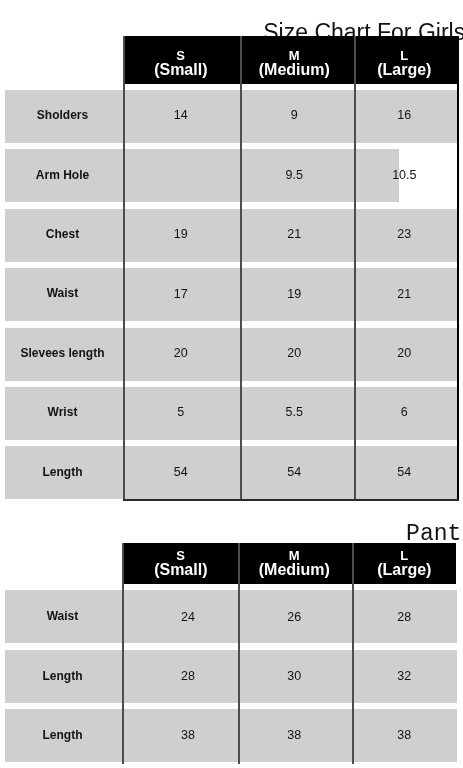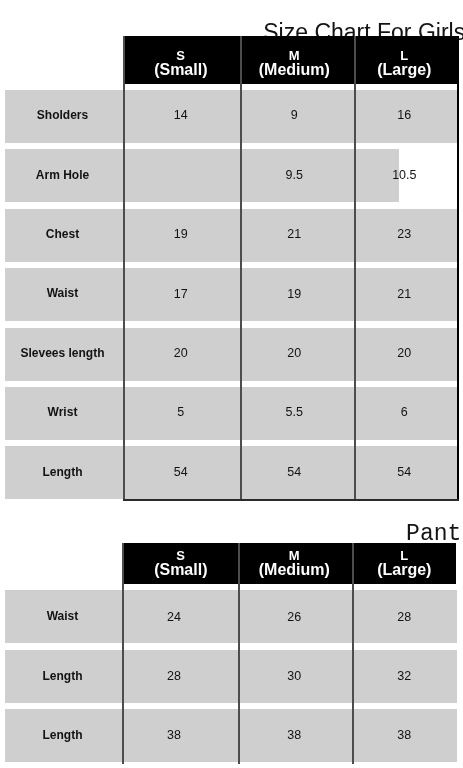--- a/index.html
+++ b/index.html
@@ -109,21 +109,21 @@
   .hl-girls { left: 123.3px; width: 336.1px; top: 463.7px; }
   .tbl-pant { top: 543.0px; }
   .hdr-pant { left: 123.4px; width: 333.1px; height: 40.6px; }
   .hc-pant-s { left: -22.6px; width: 160px; top: 4.7px; }
   .hc-pant-m { left: 90.9px; width: 160px; top: 4.7px; }
   .hc-pant-l { left: 200.9px; width: 160px; top: 4.7px; }
   .row-pant-0 { top: 47.3px; width: 451.5px; }
   .row-pant-1 { top: 106.7px; width: 451.5px; }
   .row-pant-2 { top: 166.1px; width: 451.5px; }
   .rl-pant { left: -22.5px; width: 160px; }
-  .rv-pant-0 { left: 89px; width: 160px; text-align: right; }
+  .rv-pant-0 { left: 103px; width: 160px; text-align: right; }
   .rv-pant-1 { left: 209.3px; width: 160px; }
   .rv-pant-2 { left: 319.3px; width: 160px; }
   .vl-pant-0 { left: 122.4px; top: 0; height: 221.1px; }
   .vl-pant-1 { left: 238.4px; top: 0; height: 221.1px; }
   .vl-pant-2 { left: 352.0px; top: 0; height: 221.1px; }
 </style>
 </head>
 <body>
 
 <div class="page">

